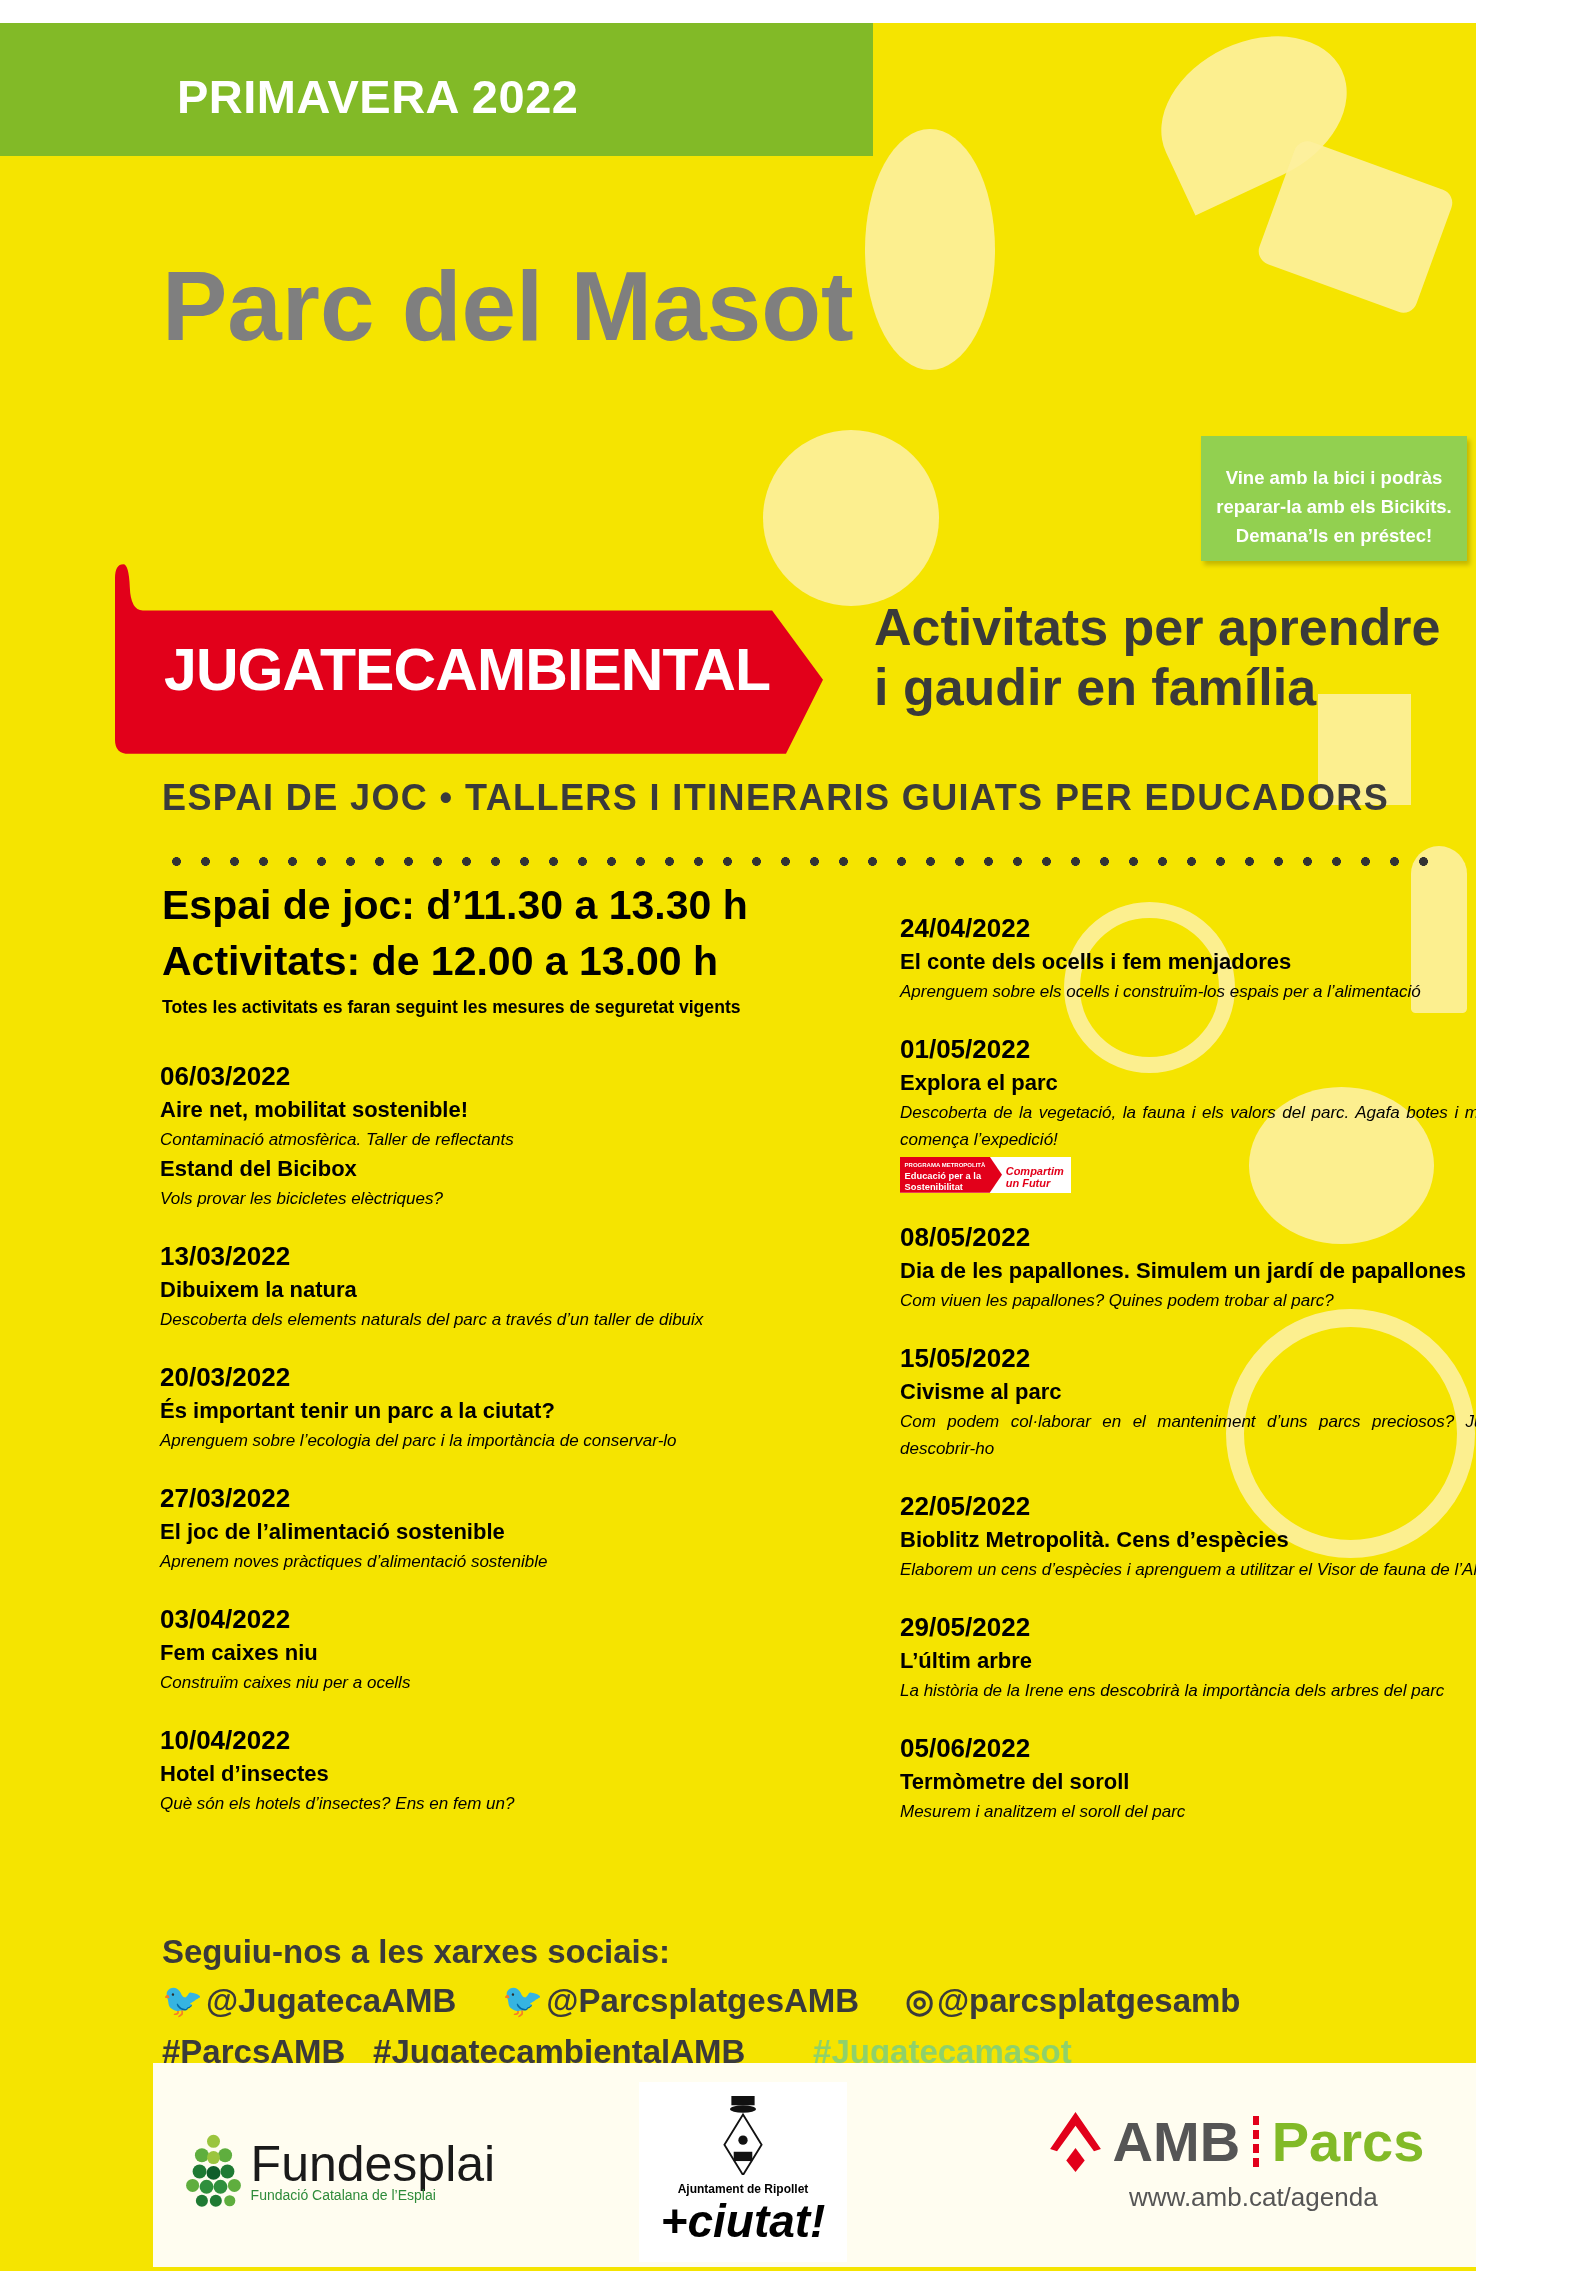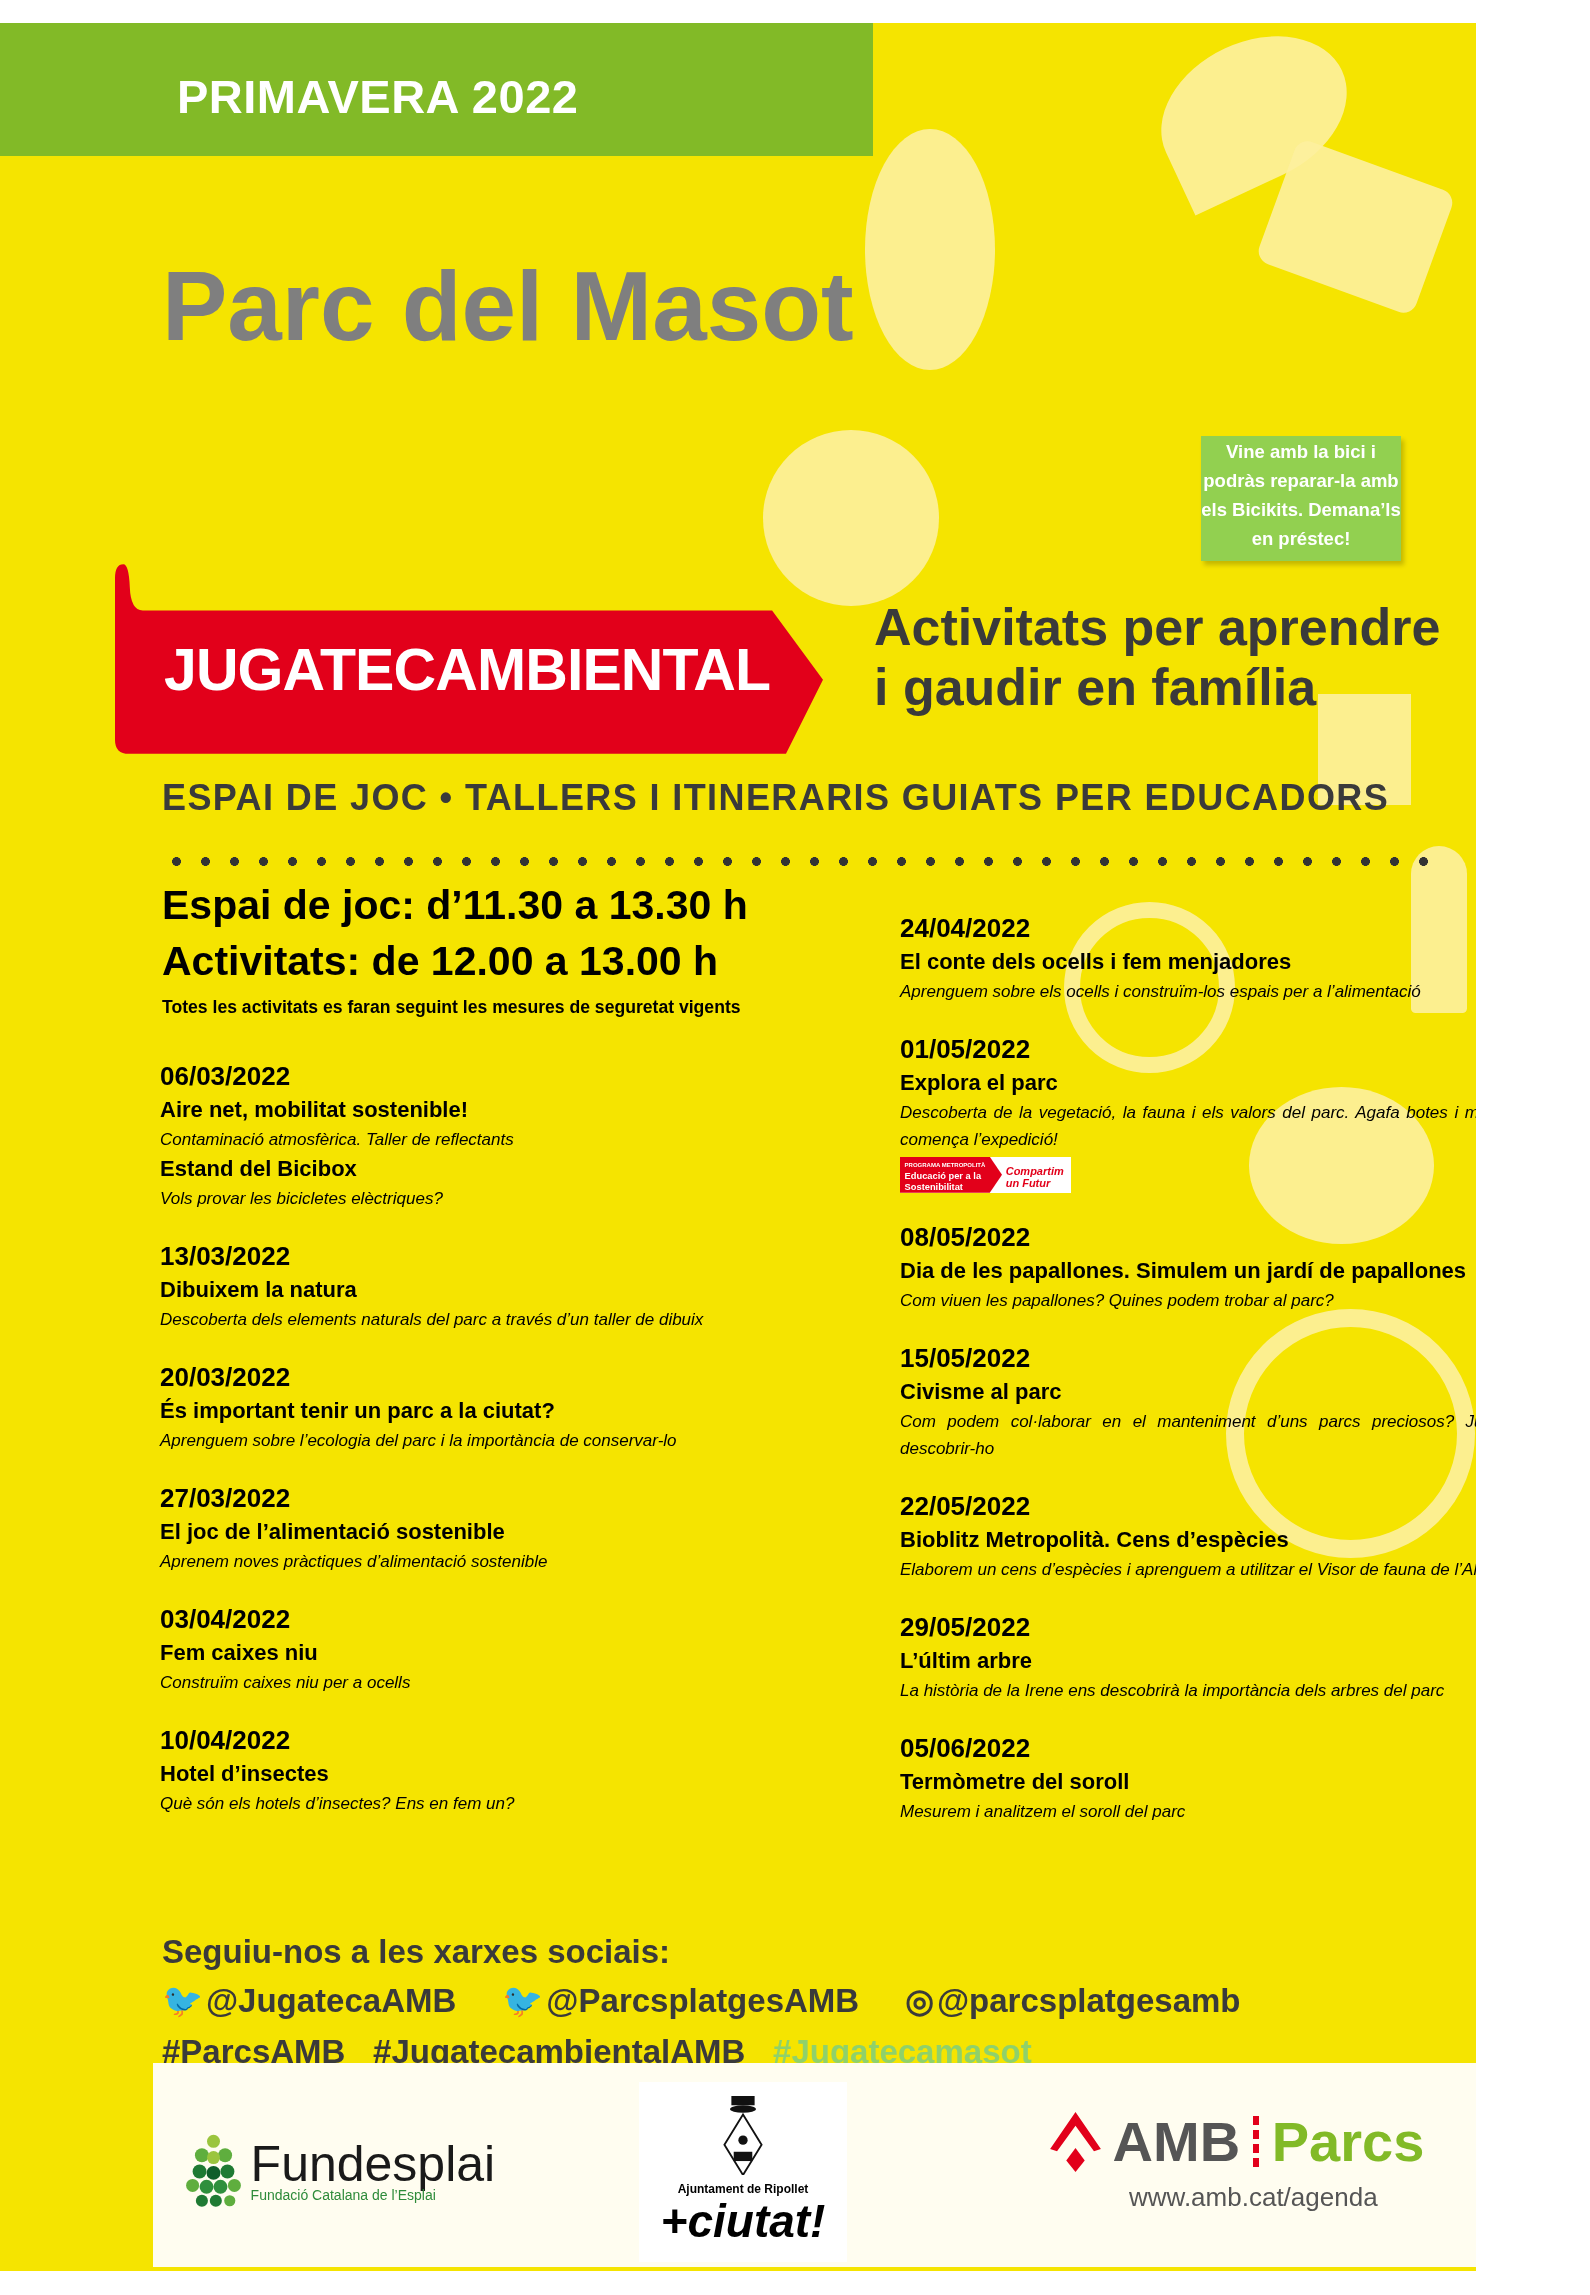--- a/index.html
+++ b/index.html
@@ -5,23 +5,23 @@
   html, body { margin:0; padding:0; }
   body { width:1590px; height:2295px; background:#ffffff; position:relative; overflow:hidden;
          font-family:"Liberation Sans", sans-serif; }
   .page { position:absolute; left:0; top:23px; width:1476px; height:2248px; background:#f5e400; overflow:hidden; }
   
   .bg { position:absolute; background:#fdef9e; opacity:0.9; }
   .sun { border-radius:50%; }
   .top-band { position:absolute; left:0; top:0; width:873px; height:133px; background:#82ba27; }
   .top-band span { position:absolute; left:177px; top:46px; color:#fff; font-weight:bold; font-size:47px; letter-spacing:0.5px; }
   .park-title { position:absolute; left:162px; top:227px; font-size:98px; font-weight:bold; color:#7f7f7f; }
-  .bici-note { position:absolute; left:1201px; top:413px; width:200px; height:125px; background:#92d050;
+  .bici-note { position:absolute; left:1201px; top:413px; width:266px; height:125px; background:#92d050;
                box-shadow:2.8px 3.7px 4.6px rgba(0,0,0,0.2); color:#fff; font-weight:bold; font-size:18.5px;
-               text-align:center; line-height:29px; padding-top:1px; box-sizing:border-box; }
+               text-align:center; line-height:29px; padding-top:27px; box-sizing:border-box; }
   .red-banner { position:absolute; left:115px; top:541px; width:708px; height:190px; }
   .red-banner svg { position:absolute; left:0; top:0; }
   .red-banner .label { position:absolute; left:49px; top:72px; color:#fff; font-weight:bold; font-size:59px; letter-spacing:-0.9px; }
   .tagline { position:absolute; left:874px; top:574px; color:#3a3a3a; font-weight:bold; font-size:52px; line-height:60px; }
   .subheading { position:absolute; left:162px; top:754px; color:#3a3a3a; font-weight:bold; font-size:36px; letter-spacing:1.4px; }
   .dots { position:absolute; left:162px; top:833px; width:1286px; height:11px;
           background-image:radial-gradient(circle, #333 4.2px, transparent 4.6px); background-size:29px 11px; background-repeat:repeat-x; }
   .hours { position:absolute; left:162px; top:854px; color:#000; font-weight:bold; }
   .hours .h1 { font-size:41px; line-height:56px; }
   .hours .note { font-size:17.6px; margin-top:8.3px; }
@@ -34,21 +34,21 @@
   .event .desc { font-style:italic; font-size:17px; line-height:27px; text-align:justify; }
   .edu-logo { width:171px; height:36px; background:#fff; margin-top:3.7px; position:relative; display:flex; align-items:stretch; }
   .edu-logo .left { background:#e2001a; color:#fff; width:102px; font-size:9.3px; font-weight:bold; padding:3.7px 4.6px; box-sizing:border-box; line-height:11px;
                     clip-path:polygon(0 0, 88% 0, 100% 50%, 88% 100%, 0 100%); }
   .edu-logo .left small { font-size:6px; display:block; }
   .edu-logo .right { color:#e2001a; font-style:italic; font-weight:bold; font-size:11px; padding:8.3px 3.7px; line-height:12px; }
   .social { position:absolute; left:162px; top:1906px; color:#3a3a3a; font-weight:bold; }
   .social .head { font-size:33px; line-height:46px; }
   .social .row { font-size:33px; line-height:51px; white-space:nowrap; }
   .social .row span { margin-right:18.5px; }
-  .social .green { color:#8fd16a; }
+  .social .green { color:#8fd16a;margin-left:40px; }
   .footer { position:absolute; left:153px; top:2040px; width:1323px; height:204px; background:#fffdf0; }
   .fundesplai { position:absolute; left:28px; top:69px; display:flex; align-items:center; }
   .fundesplai .name { font-size:50px; color:#1a1a1a; line-height:46px;text-align:right; }
   .fundesplai .sub { font-size:14px; color:#2e8b3a; }
   .ripollet { position:absolute; left:486px; top:18.5px; width:208px; height:180px; background:#fff; text-align:center; }
   .ripollet .name { font-weight:bold; font-size:12px; margin-top:5.6px; }
   .ripollet .ciutat { font-weight:bold; font-size:46px; font-style:italic; line-height:51px; }
   .amb { position:absolute; left:897px; top:46px; }
   .amb .brand { display:flex; align-items:center; font-weight:bold; font-size:56px; }
   .amb .brand .a { color:#555; }

